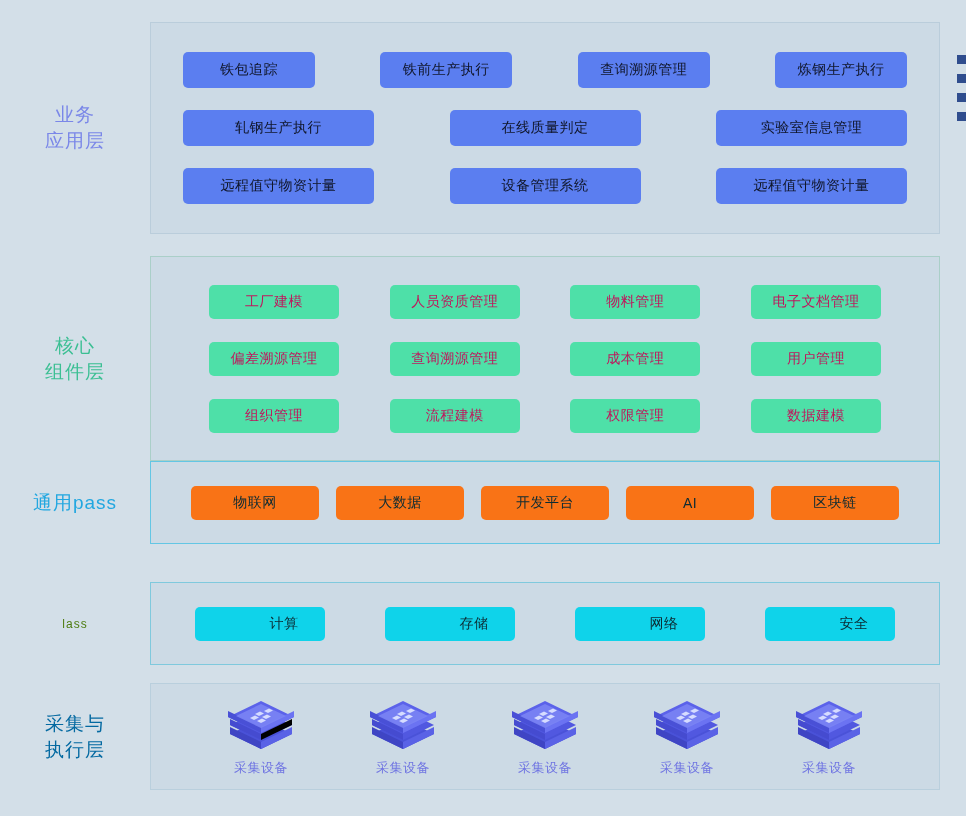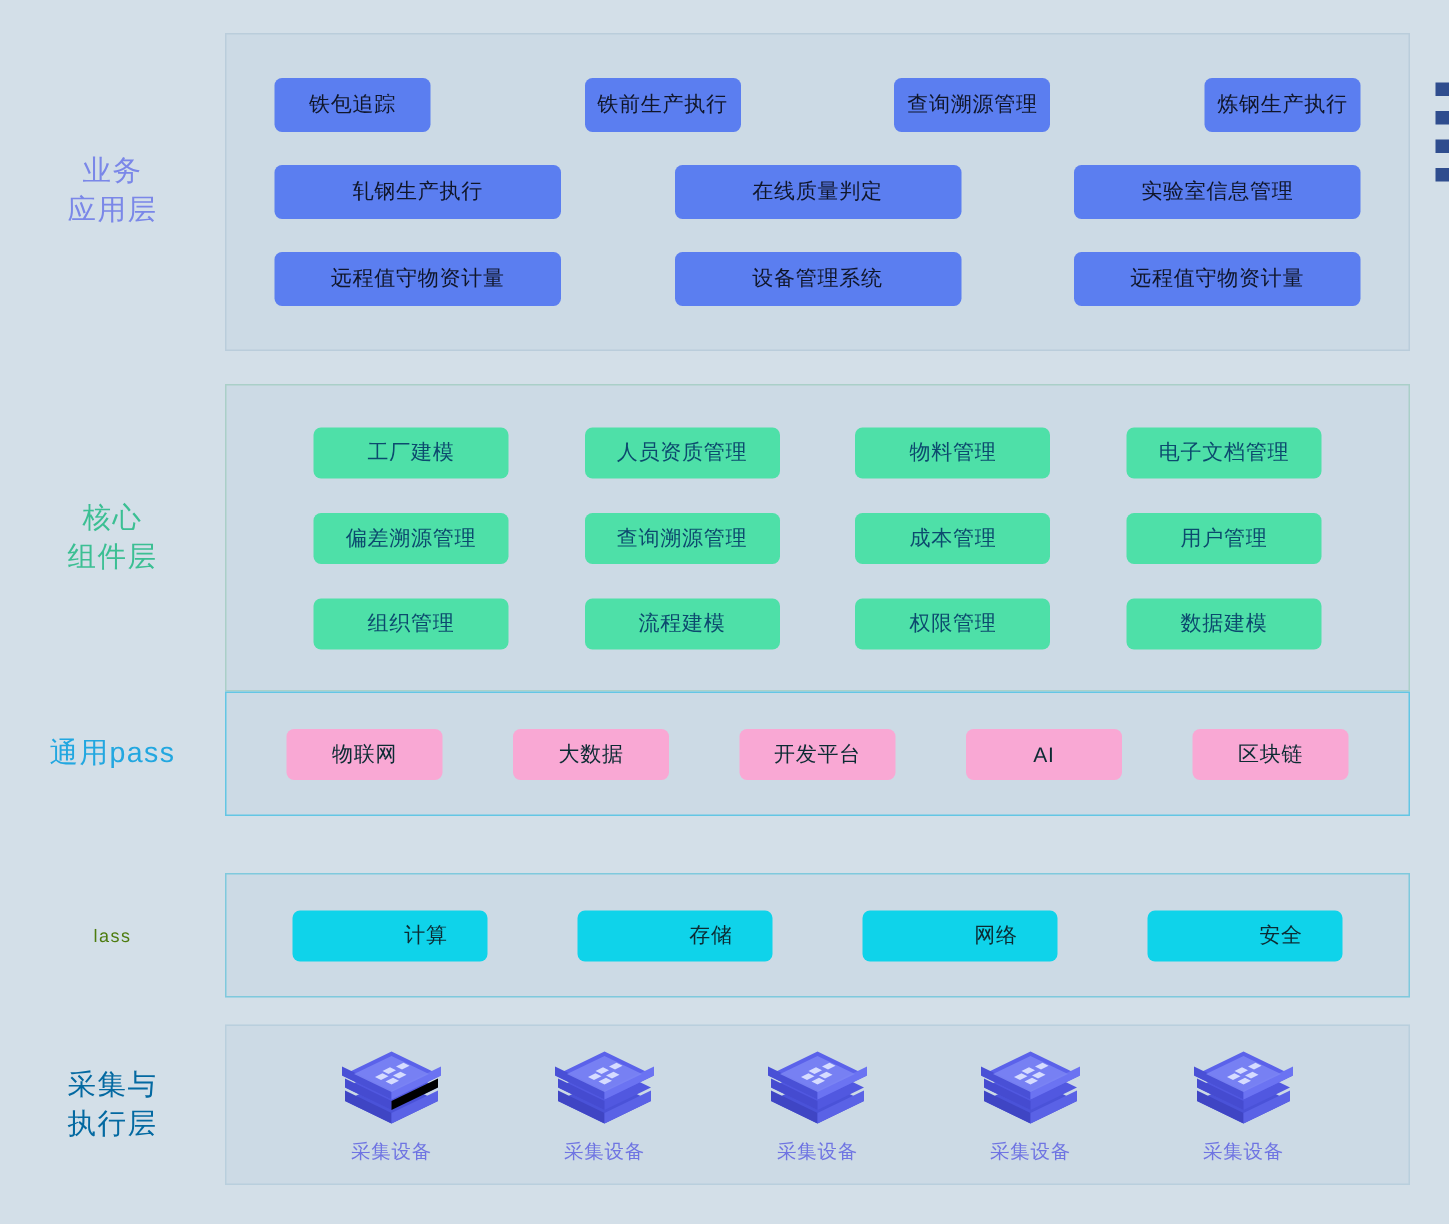--- a/index.html
+++ b/index.html
@@ -78,56 +78,56 @@
   #layer-business .layer-label { color: #7a87e8; }
   #layer-business .layer-panel { border-color: #bacddb; }
   #layer-business .chip {
     background: #5b7ef0;
     height: 36px;
     color: #10162a;
   }
   #layer-business .chip-row { padding: 0 32px; justify-content: space-between; }
   #layer-business .row-1 { margin-bottom: 22px; }
   #layer-business .row-2 { margin-bottom: 22px; }
-  #layer-business .row-1 .chip { width: 104px; }
+  #layer-business .row-1 .chip { width: 132px; }
   #layer-business .row-2 .chip,
   #layer-business .row-3 .chip { width: 191px; }
 
   
   #layer-core {
     left: 0;
     top: 256px;
     width: 940px;
     height: 205px;
   }
   #layer-core .layer-label { color: #3bbf93; }
   #layer-core .layer-panel { border-color: #aacfc8; }
   #layer-core .chip {
     background: #4ee0a8;
     height: 34px;
     width: 130px;
-    color: #0c4a6e;
+    color: #be185d;
   }
   #layer-core .chip-row { padding: 0 58px; justify-content: space-between; }
   #layer-core .row-1 { margin-bottom: 23px; }
   #layer-core .row-2 { margin-bottom: 23px; }
 
   
   #layer-paas {
     left: 0;
     top: 461px;
     width: 940px;
     height: 83px;
   }
   #layer-paas .layer-label { color: #22a7e0; font-size: 19px; }
   #layer-paas .layer-panel { border-color: #63c6e4; }
   #layer-paas .chip {
-    background: #f9a8d4;
+    background: #f97316;
     height: 34px;
-    width: 104px;
+    width: 128px;
     color: #0c2b33;
   }
   #layer-paas .chip-row { padding: 0 40px; justify-content: space-between; }
 
   
   #layer-iaas {
     left: 0;
     top: 582px;
     width: 940px;
     height: 83px;

